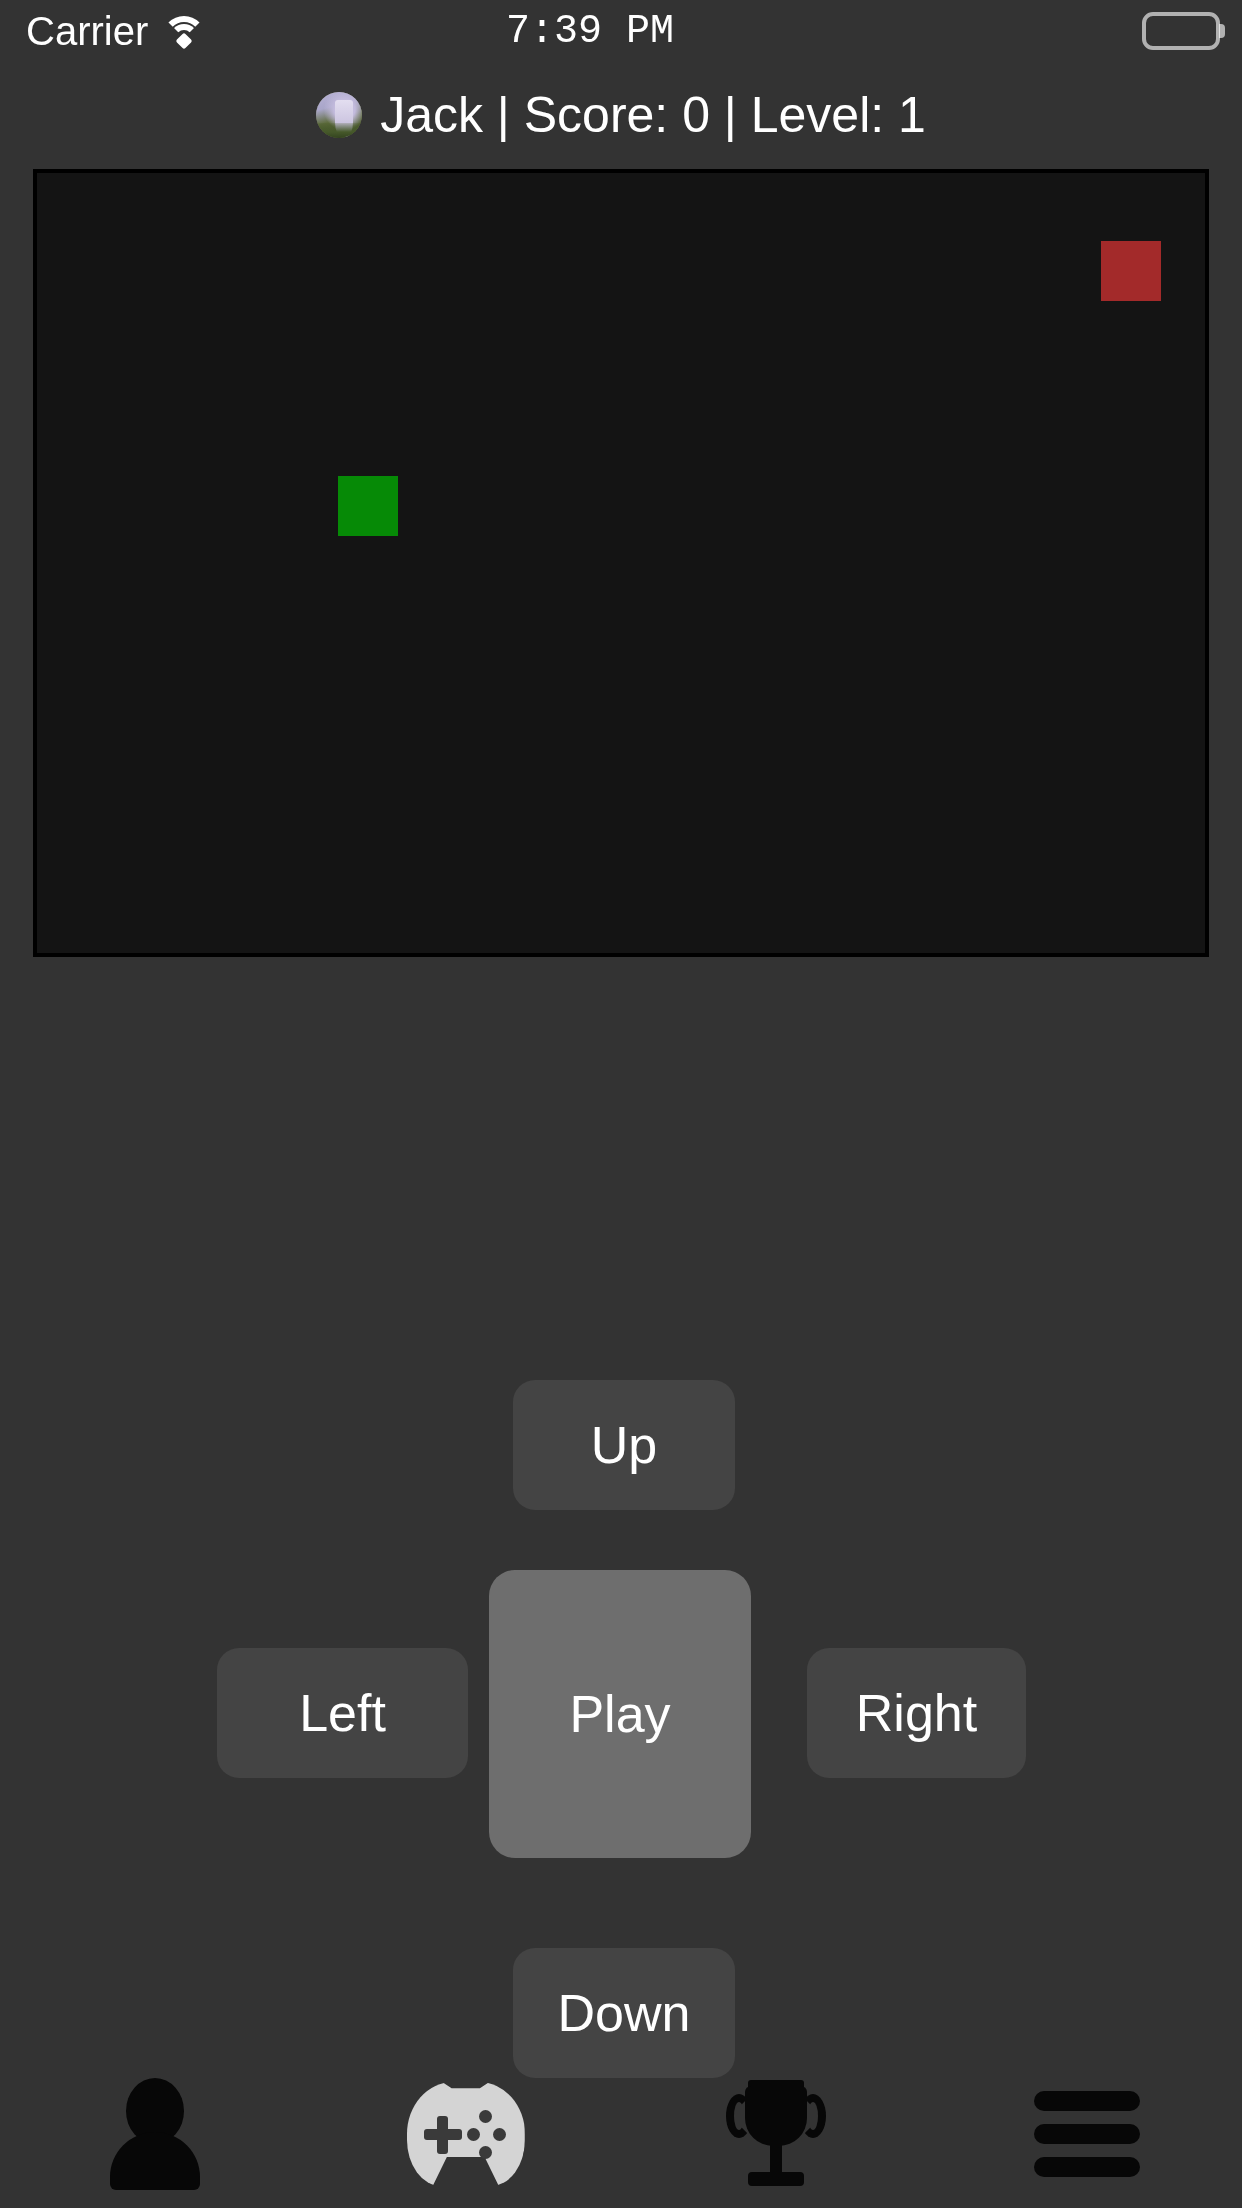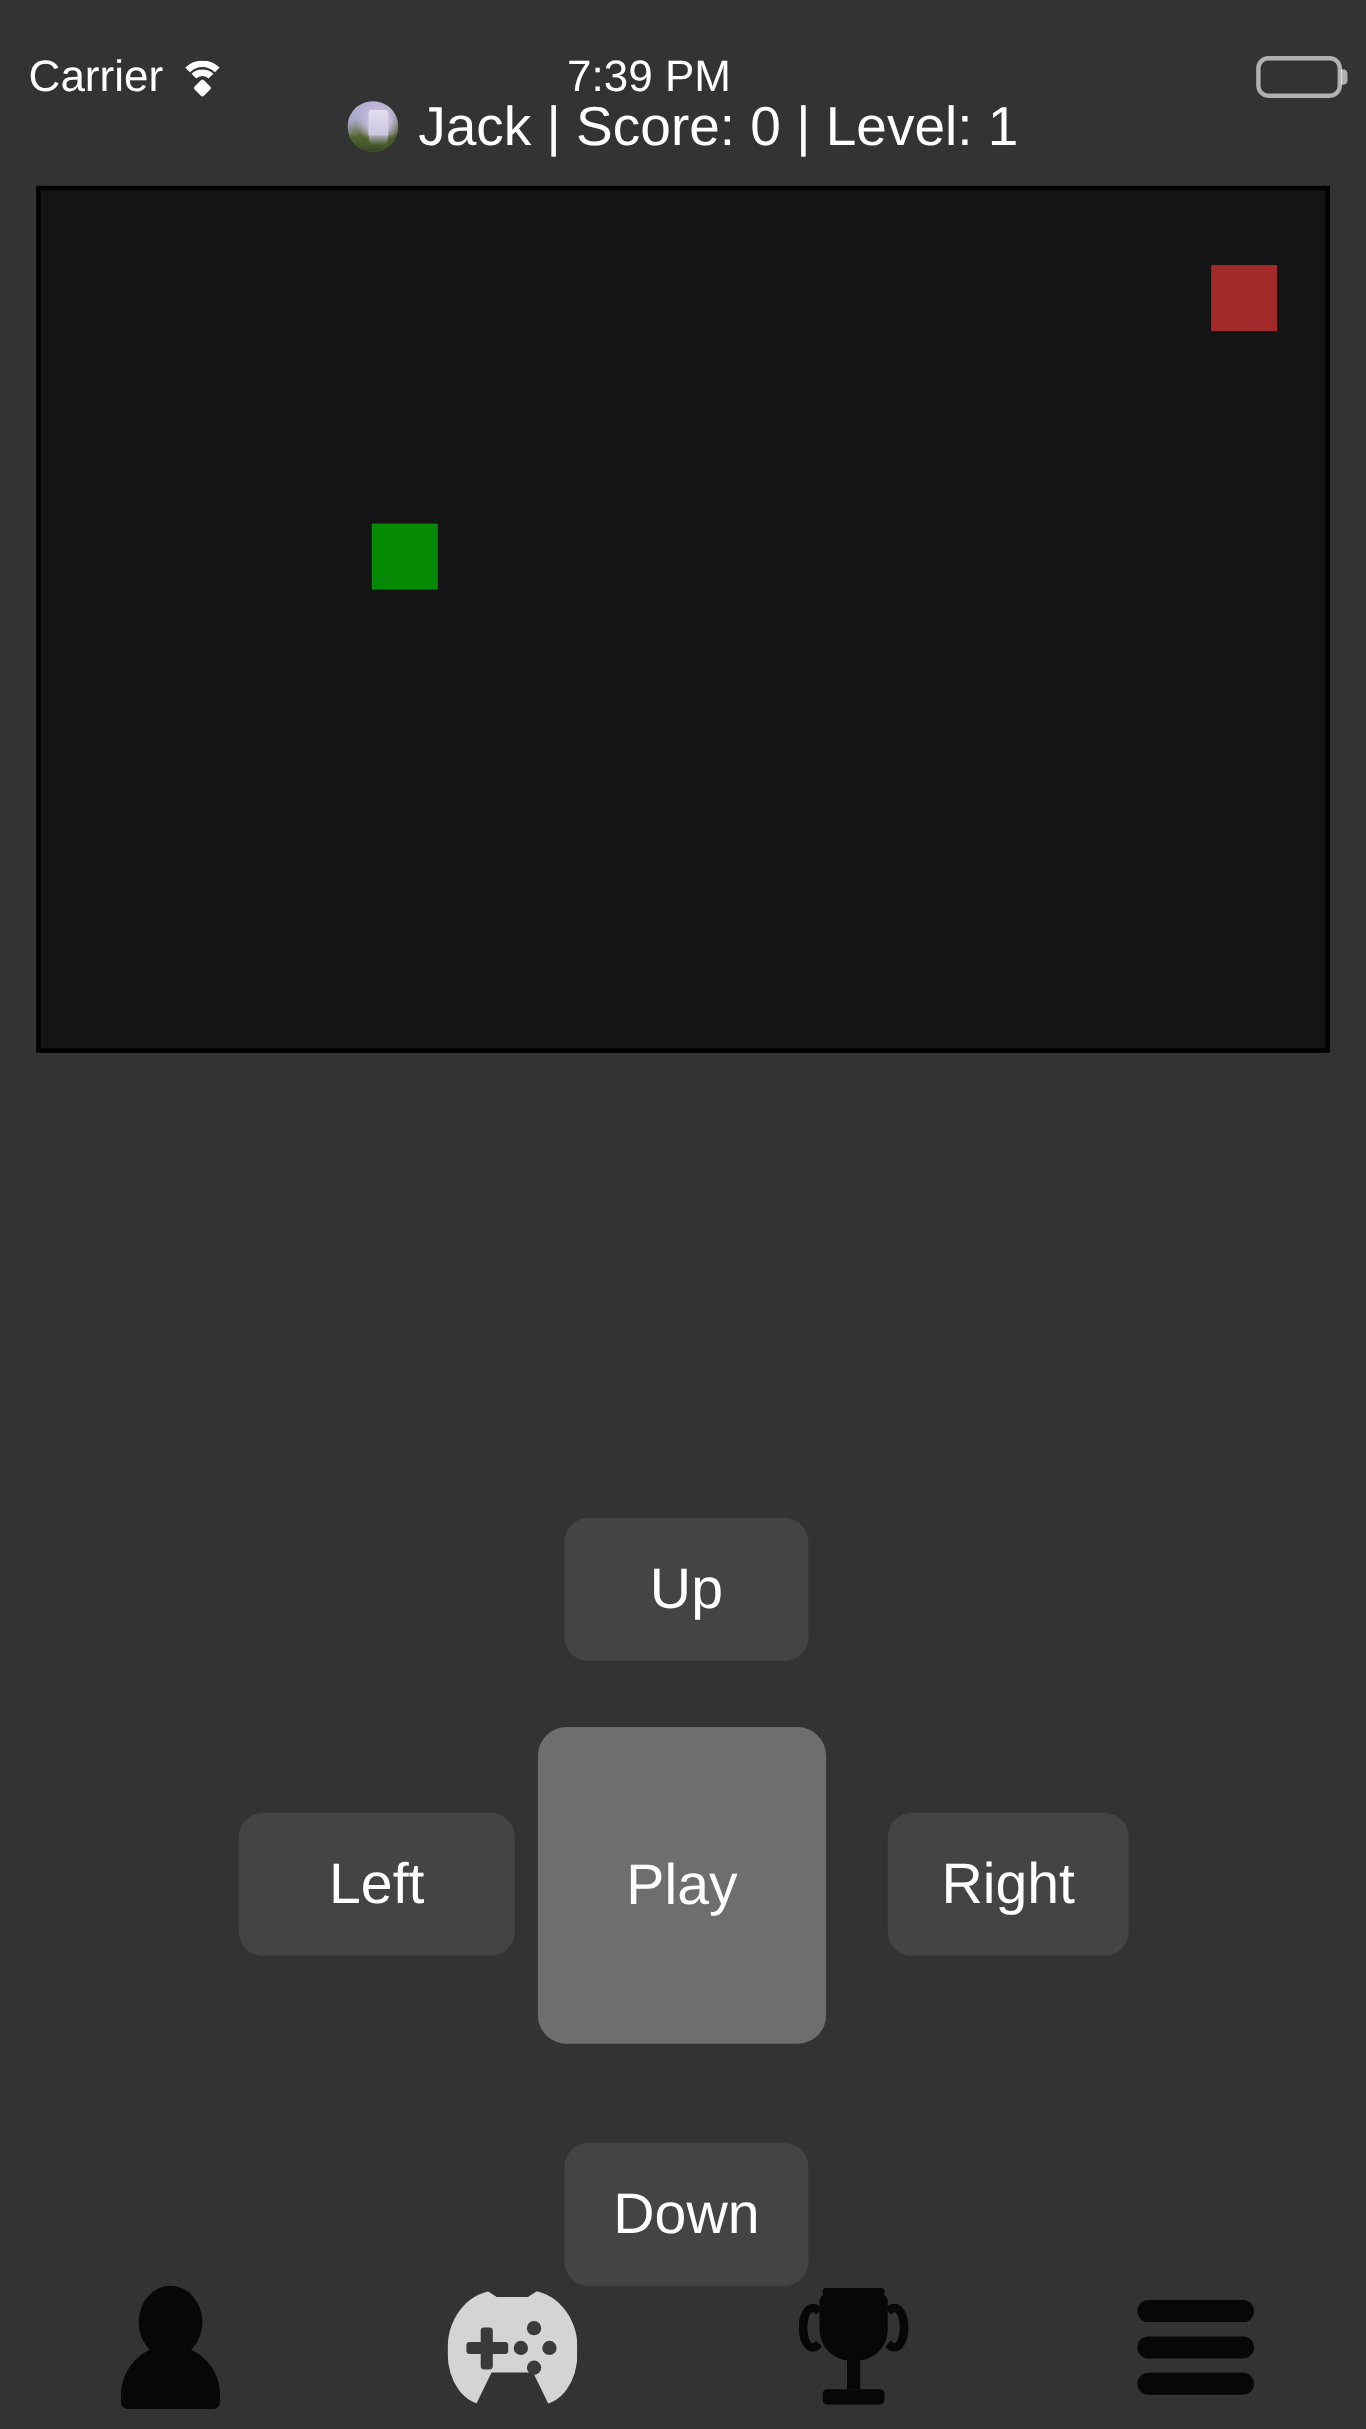--- a/index.html
+++ b/index.html
@@ -13,21 +13,20 @@
     position:relative;
     width:1242px; height:2208px;
     background:#333333;
   }
 
   
   .statusbar {
     position:absolute; left:0; top:0;
     width:1242px; height:62px;
     color:#ffffff;
-    margin-top:39px;
   }
   .sb-left {
     position:absolute; left:26px; top:0; height:62px;
     display:flex; align-items:center; gap:14px;
   }
   .sb-carrier { font-size:40px; letter-spacing:0px; line-height:1; }
   .wifi-icon { width:44px; height:34px; position:relative; }
   .wifi-arc {
     position:absolute; left:50%; transform:translateX(-50%);
     border:6px solid #ffffff; border-bottom-color:transparent;
@@ -37,20 +36,21 @@
   .wifi-a1 { width:44px; height:44px; top:2px; }
   .wifi-a2 { width:28px; height:28px; top:10px; }
   .wifi-dot {
     position:absolute; left:50%; top:21px; transform:translateX(-50%) rotate(45deg);
     width:12px; height:12px; background:#ffffff; border-radius:2px;
   }
   .sb-time {
     position:absolute; left:0; top:0; width:1180px; height:62px;
     display:flex; align-items:center; justify-content:center;
     font-size:40px;
+    font-family:Liberation Mono, monospace;
   }
   .sb-right {
     position:absolute; right:22px; top:0; height:62px;
     display:flex; align-items:center; gap:4px;
   }
   .battery {
     position:relative; width:78px; height:38px;
     border:4px solid rgba(255,255,255,.62);
     border-radius:11px; padding:3px;
   }

